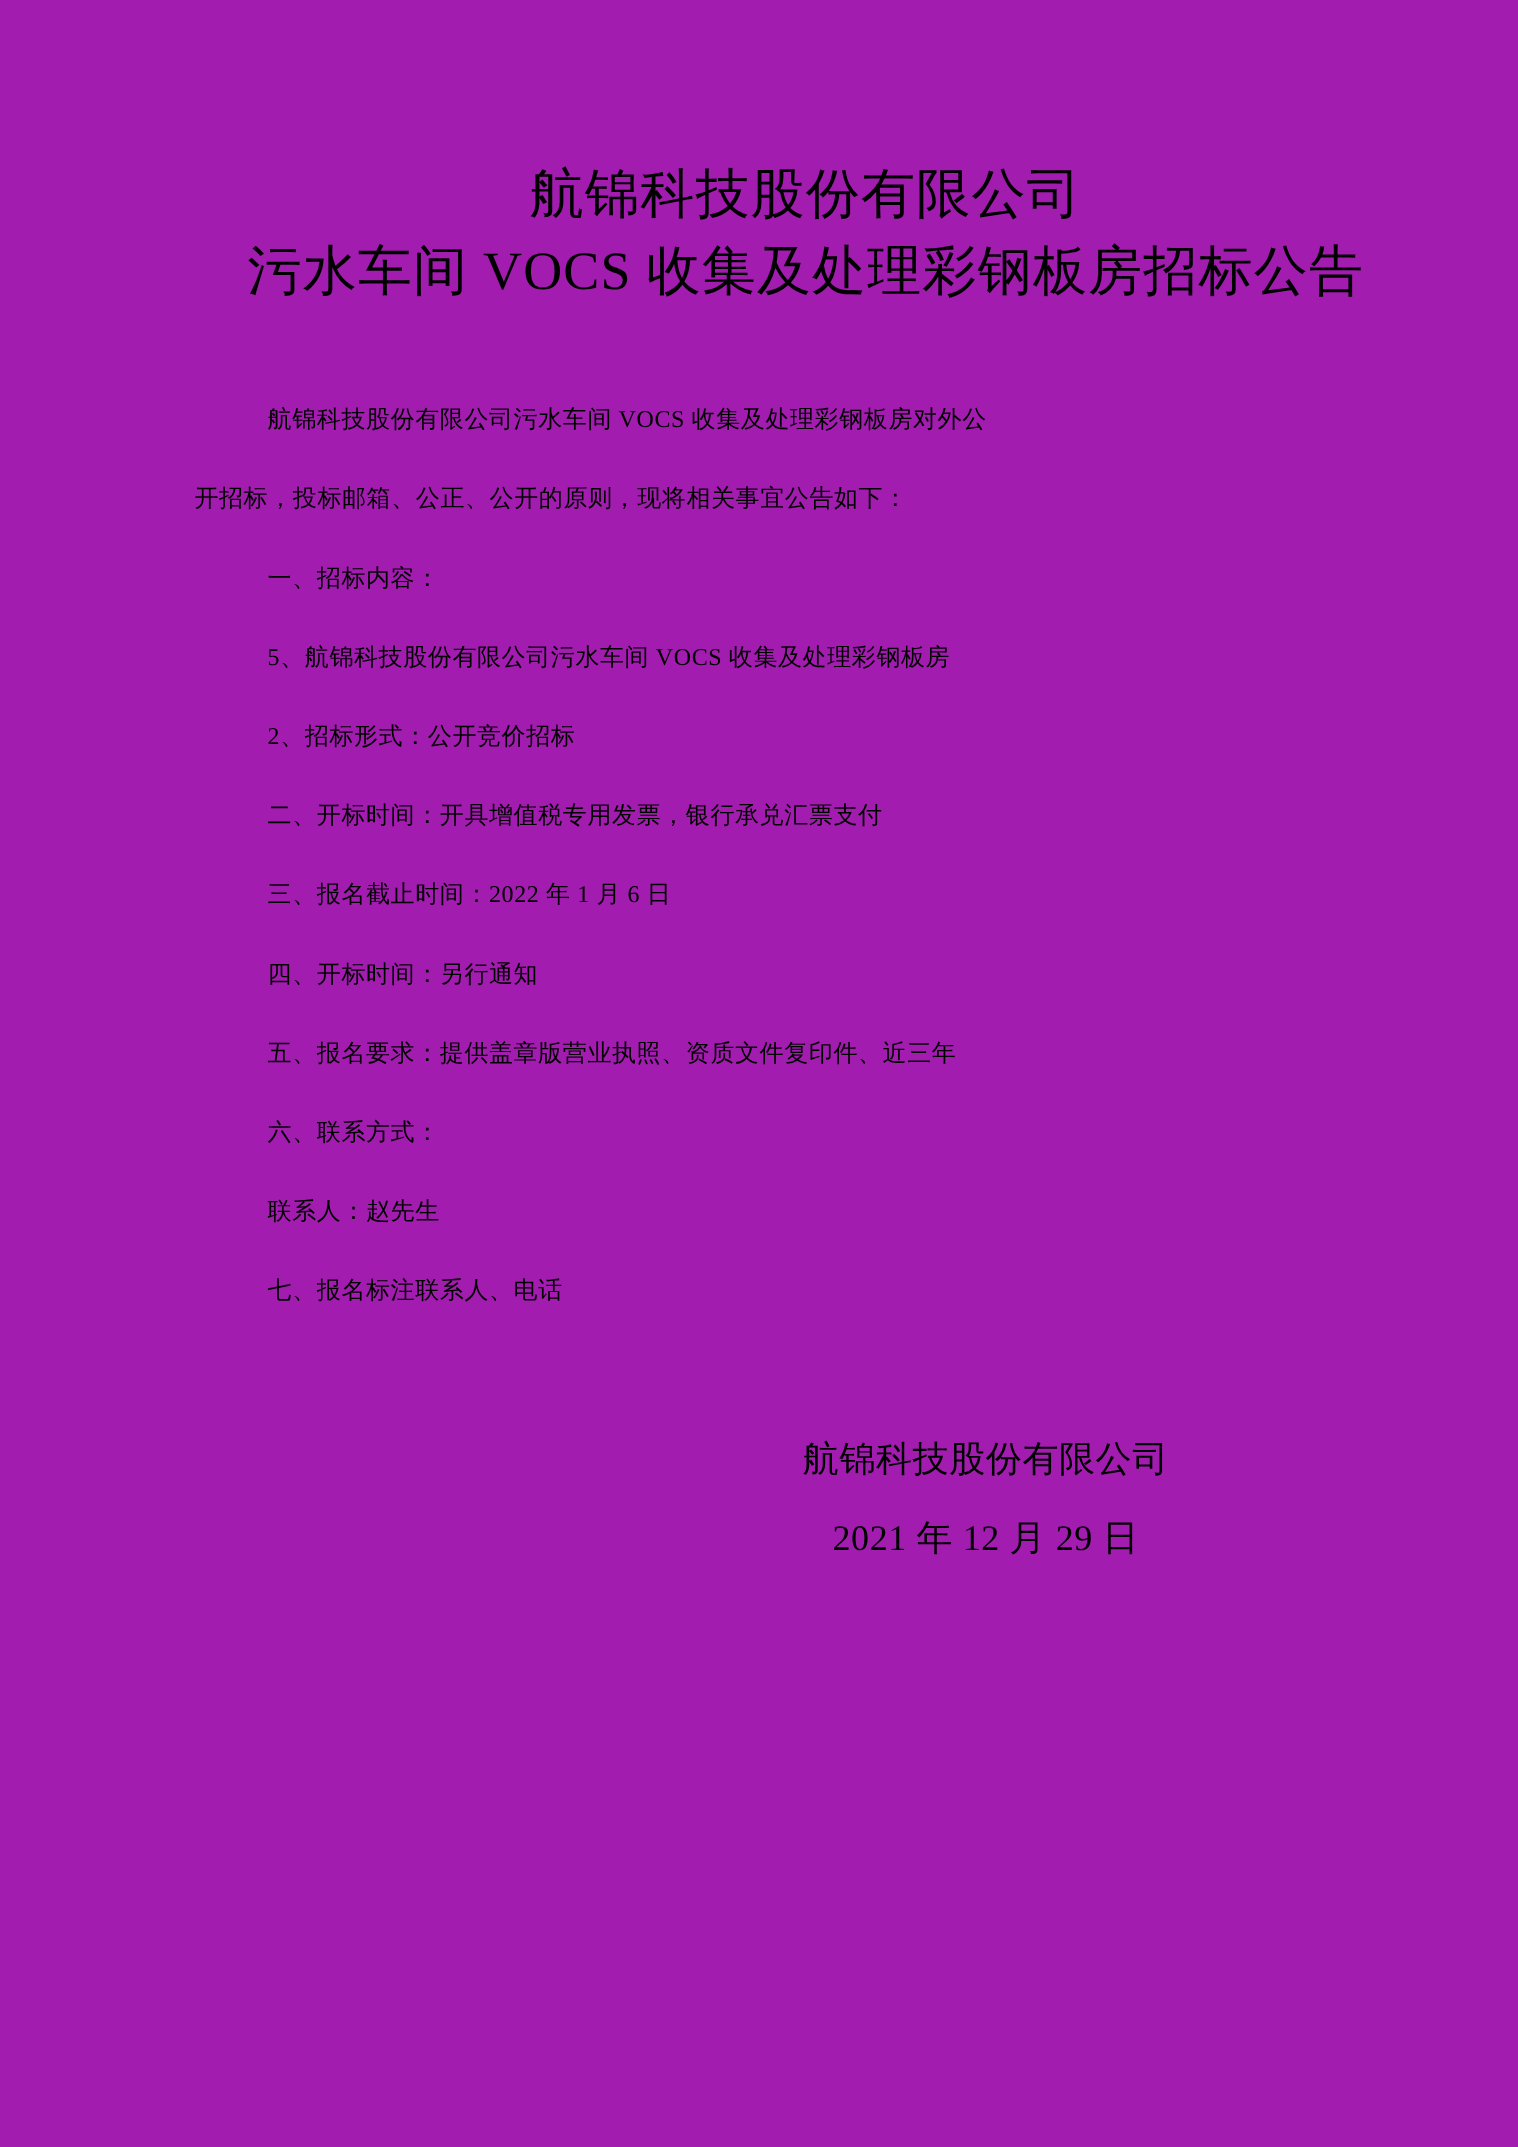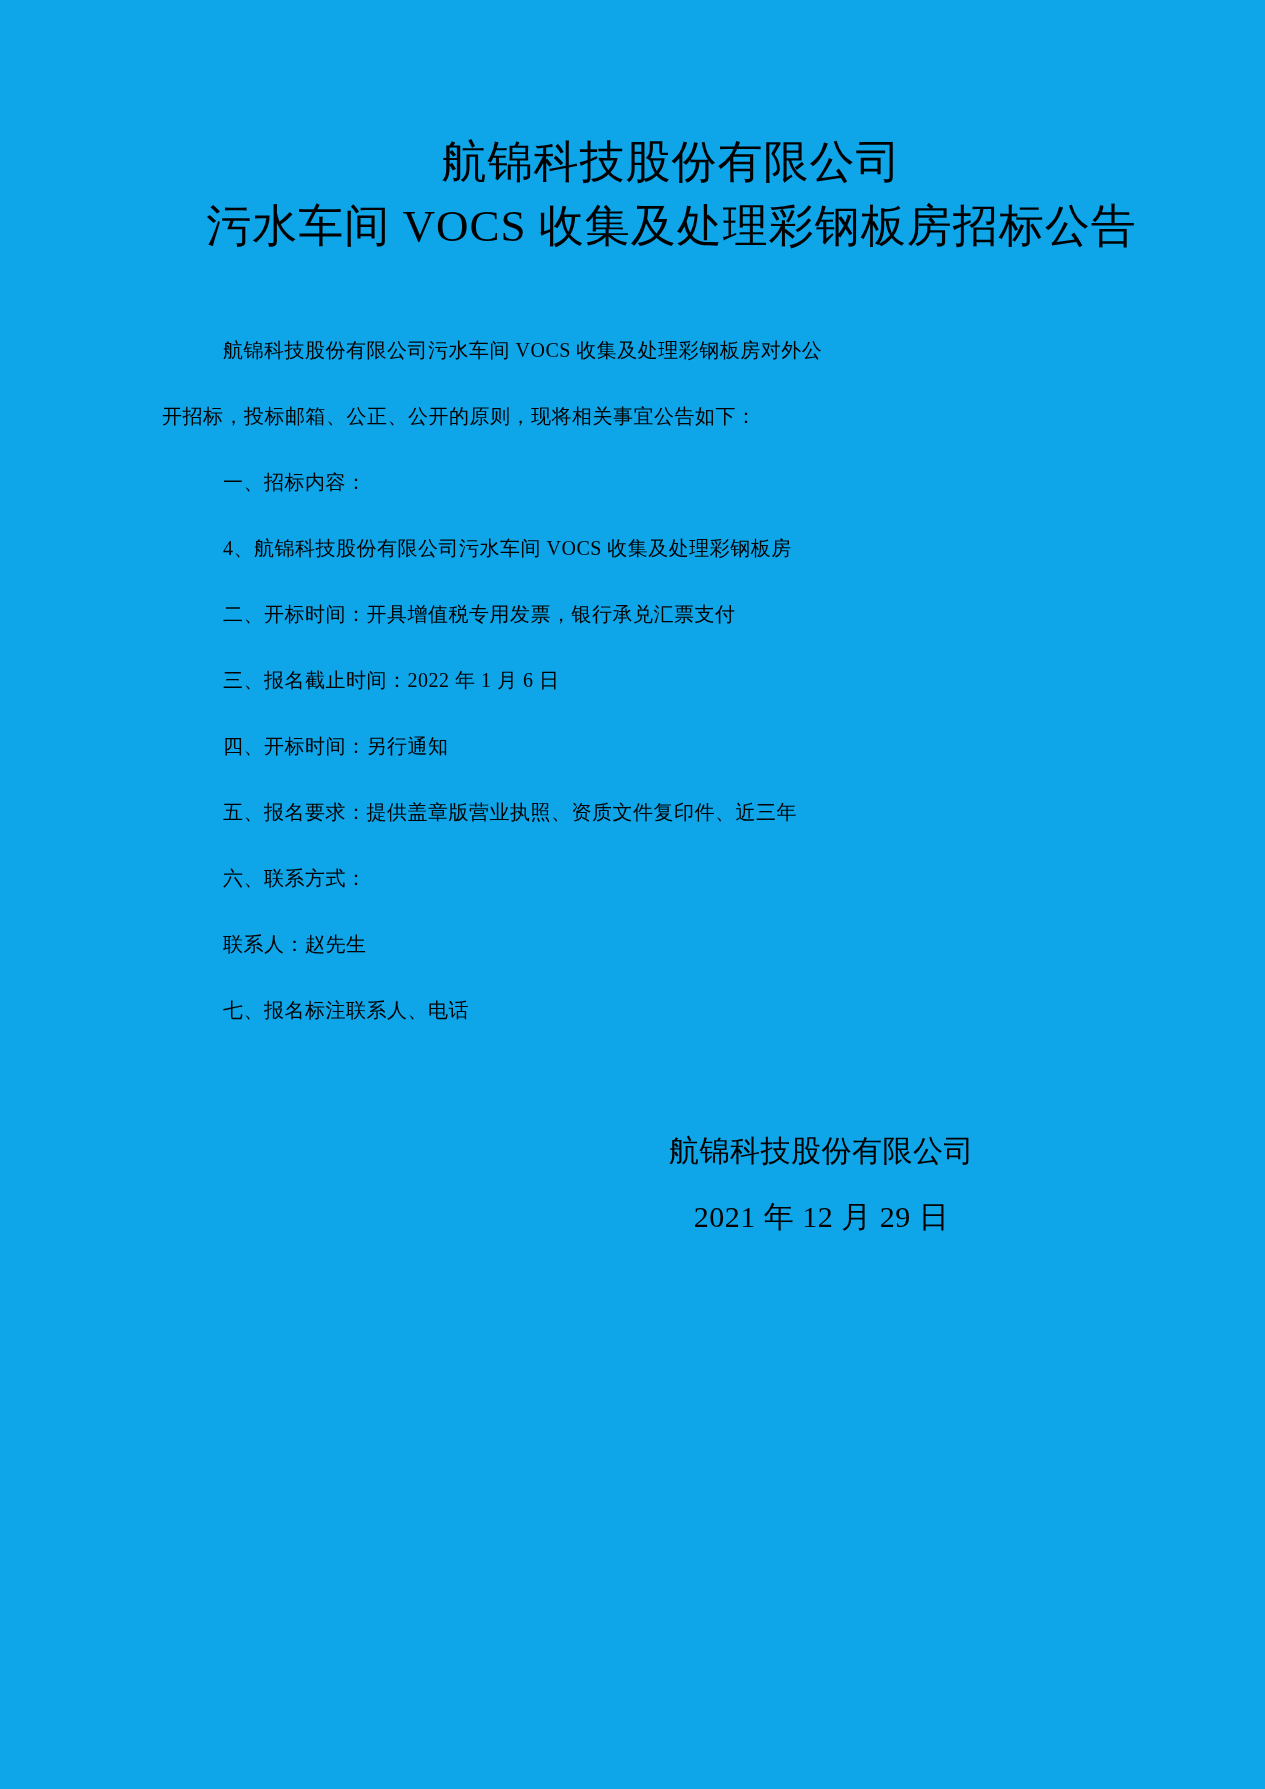--- a/index.html
+++ b/index.html
@@ -12,21 +12,21 @@
     height: 1789px;
     color: #000000;
     font-family: "Liberation Serif", "DejaVu Serif", serif;
     overflow: hidden;
   }
   .page {
     box-sizing: border-box;
     width: 1265px;
     height: 1789px;
     padding: 130px 84px 0 162px;
-    background: #0ea5e9;
+    background: #a21caf;
   }
   .title {
     margin: 0;
     font-size: 45px;
     line-height: 64px;
     font-weight: normal;
     text-align: center;
     letter-spacing: 1px;
     white-space: nowrap;
   }
@@ -58,21 +58,22 @@
 
 <div class="page">
 
   <h1 class="title">航锦科技股份有限公司</h1>
   <h1 class="title">污水车间 VOCS 收集及处理彩钢板房招标公告</h1>
 
   <div class="content">
     <div class="line indent">航锦科技股份有限公司污水车间 VOCS 收集及处理彩钢板房对外公</div>
     <div class="line">开招标，投标邮箱、公正、公开的原则，现将相关事宜公告如下：</div>
     <div class="line indent">一、招标内容：</div>
-    <div class="line indent">4、航锦科技股份有限公司污水车间 VOCS 收集及处理彩钢板房</div>
+    <div class="line indent">5、航锦科技股份有限公司污水车间 VOCS 收集及处理彩钢板房</div>
+    <div class="line indent">2、招标形式：公开竞价招标</div>
     <div class="line indent">二、开标时间：开具增值税专用发票，银行承兑汇票支付</div>
     <div class="line indent">三、报名截止时间：2022 年 1 月 6 日</div>
     <div class="line indent">四、开标时间：另行通知</div>
     <div class="line indent">五、报名要求：提供盖章版营业执照、资质文件复印件、近三年</div>
     <div class="line indent">六、联系方式：</div>
     <div class="line indent">联系人：赵先生</div>
     <div class="line indent">七、报名标注联系人、电话</div>
   </div>
 
   <div class="signature">

